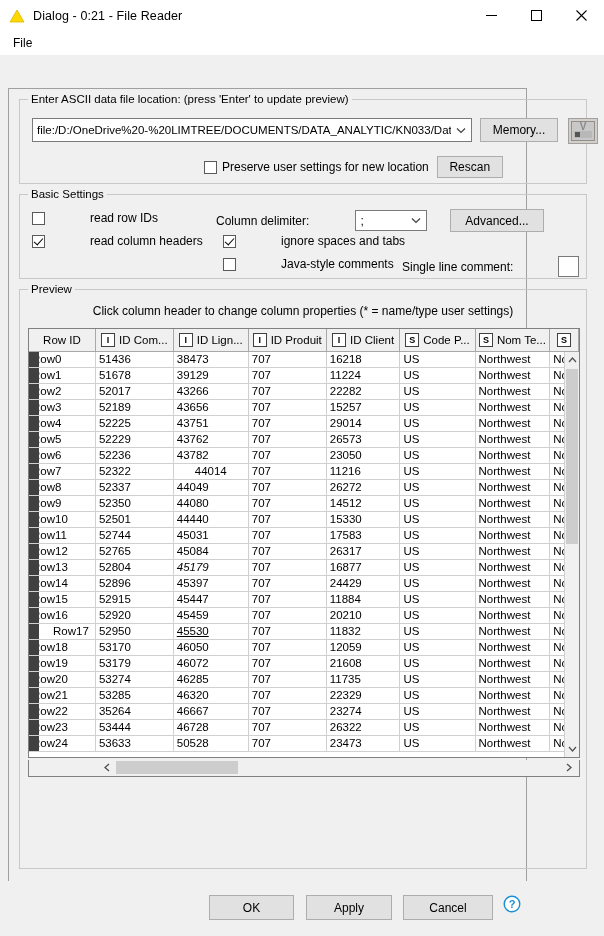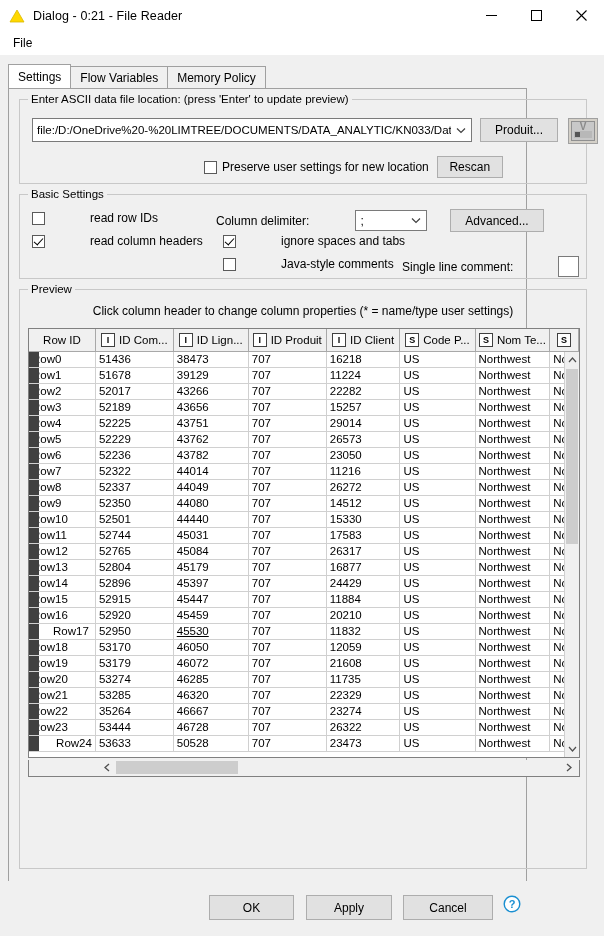--- a/index.html
+++ b/index.html
@@ -398,41 +398,36 @@
     </div>
   </div>
 </div>
 
 <div class="menubar">
   <div class="menu-item">File</div>
 </div>
 
 <div class="dialog-body">
 
-  <div class="tabstrip">
-    <div class="tab active">Settings</div>
-    <div class="tab">Flow Variables</div>
-    <div class="tab">Memory Policy</div>
-  </div>
 
   <div class="content-panel">
 
     <div class="group" id="g-file">
       <span class="legend">Enter ASCII data file location: (press 'Enter' to update preview)</span>
 
       <div class="path-input">
         <span class="path-text">file:/D:/OneDrive%20-%20LIMTREE/DOCUMENTS/DATA_ANALYTIC/KN033/Data/Spor</span>
         <span class="combo-arrow">
           <svg width="10" height="7" viewBox="0 0 10 7">
             <polyline points="1,1.5 5,5.5 9,1.5" fill="none" stroke="#404040" stroke-width="1.2"></polyline>
           </svg>
         </span>
       </div>
 
-      <div class="btn" id="btn-browse">Produit...</div>
+      <div class="btn" id="btn-browse">Memory...</div>
 
       <div id="btn-flowvar">
         <div class="fv-inner">
           <div class="fv-v">V</div>
           <div class="fv-bar"></div>
           <div class="fv-dot"></div>
         </div>
       </div>
 
       <div id="preserve-row">
@@ -608,21 +603,21 @@
                 <td style="width: 77px;">43782</td>
                 <td style="width: 79px;">707</td>
                 <td style="width: 76px;">23050</td>
                 <td style="width: 77px;">US</td>
                 <td style="width: 75px;">Northwest</td>
                 <td style="width: 20px;">Nort</td>
               </tr>
               <tr>
                 <td class="rowhdr" style="width: 68px;">Row7</td>
                 <td style="width: 80px; margin-left: 16px;">52322</td>
-                <td style="width: 77px;">44014</td>
+                <td style="width: 77px; text-align: center;">44014</td>
                 <td style="width: 79px;">707</td>
                 <td style="width: 76px;">11216</td>
                 <td style="width: 77px;">US</td>
                 <td style="width: 75px;">Northwest</td>
                 <td style="width: 20px;">Nort</td>
               </tr>
               <tr>
                 <td class="rowhdr" style="width: 68px;">Row8</td>
                 <td style="width: 80px;">52337</td>
                 <td style="width: 77px;">44049</td>
@@ -668,21 +663,21 @@
                 <td style="width: 77px;">45084</td>
                 <td style="width: 79px;">707</td>
                 <td style="width: 76px;">26317</td>
                 <td style="width: 77px;">US</td>
                 <td style="width: 75px;">Northwest</td>
                 <td style="width: 20px;">Nort</td>
               </tr>
               <tr>
                 <td class="rowhdr" style="width: 68px;">Row13</td>
                 <td style="width: 80px;">52804</td>
-                <td style="width: 77px;">45179</td>
+                <td style="width: 77px; font-style: italic;">45179</td>
                 <td style="width: 79px;">707</td>
                 <td style="width: 76px;">16877</td>
                 <td style="width: 77px;">US</td>
                 <td style="width: 75px;">Northwest</td>
                 <td style="width: 20px;">Nort</td>
               </tr>
               <tr>
                 <td class="rowhdr" style="width: 68px;">Row14</td>
                 <td style="width: 80px;">52896</td>
                 <td style="width: 77px;">45397</td>
@@ -776,21 +771,21 @@
                 <td class="rowhdr" style="width: 68px;">Row23</td>
                 <td style="width: 80px;">53444</td>
                 <td style="width: 77px;">46728</td>
                 <td style="width: 79px;">707</td>
                 <td style="width: 76px;">26322</td>
                 <td style="width: 77px;">US</td>
                 <td style="width: 75px;">Northwest</td>
                 <td style="width: 20px;">Nort</td>
               </tr>
               <tr>
-                <td class="rowhdr" style="width: 68px; text-align: right;">Row24</td>
+                <td class="rowhdr" style="width: 68px;">Row24</td>
                 <td style="width: 80px;">53633</td>
                 <td style="width: 77px;">50528</td>
                 <td style="width: 79px;">707</td>
                 <td style="width: 76px;">23473</td>
                 <td style="width: 77px;">US</td>
                 <td style="width: 75px;">Northwest</td>
                 <td style="width: 20px;">Nort</td>
               </tr>
             </tbody>
         </table>

